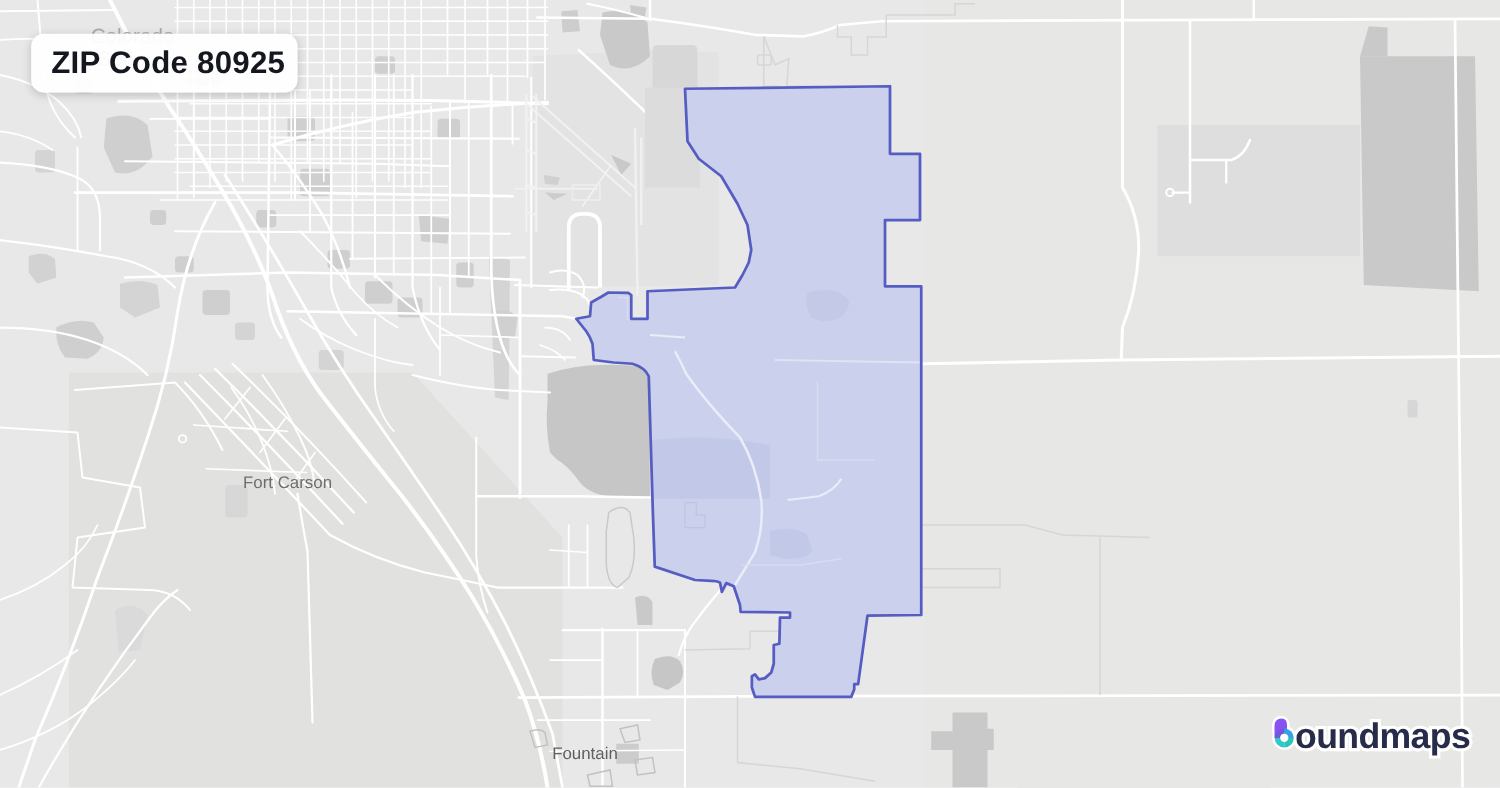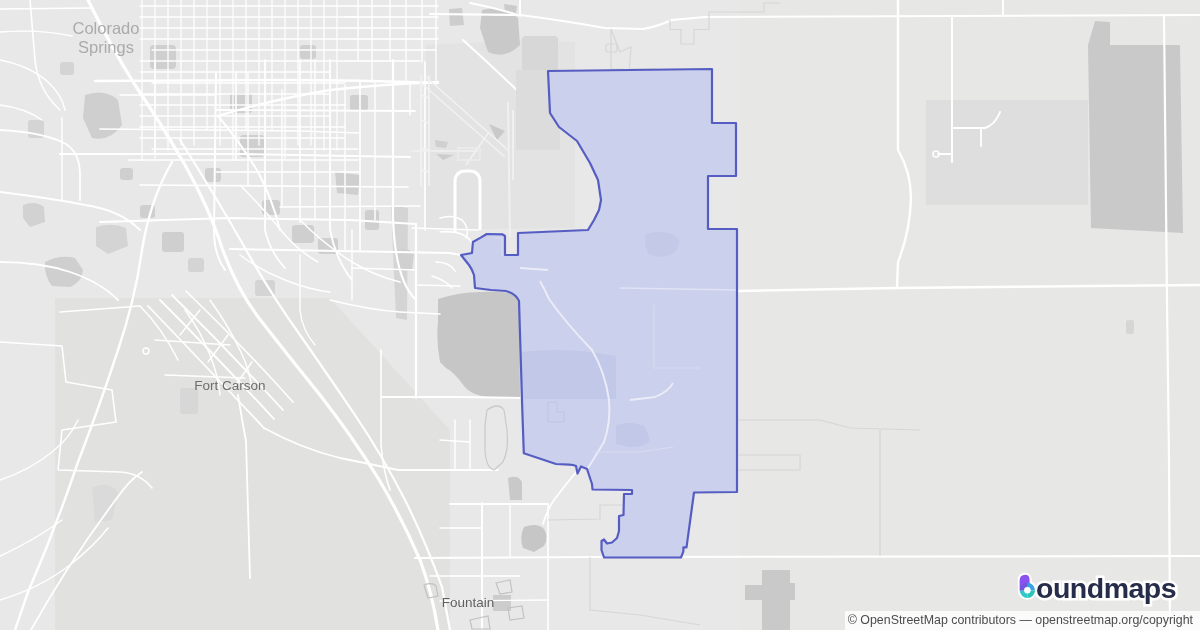--- a/index.html
+++ b/index.html
@@ -423,15 +423,17 @@
     <path d="M1035,590.4 A7.6,7.6 0 0 1 1027.4,598 L1027.4,590.4 Z" fill="#2cc4b8"></path>
 
     <path d="M1027.4,598 A7.6,7.6 0 0 1 1019.8,590.4 L1027.4,590.4 Z" fill="#2fc9c9"></path>
 
     <path d="M1019.8,590.4 A7.6,7.6 0 0 1 1027.4,582.8 L1027.4,590.4 Z" fill="#7058d8"></path>
 
     <circle cx="1027.4" cy="590.2" r="3.3" fill="#ffffff"></circle>
   </g>
 </svg>
 
-
-<div id="attrib">© OpenStreetMap contributors — openstreetmap.org/copyright</div>
+<div id="pill">
+      <span>ZIP Code 80925</span>
+    </div>
+
 </div>
 
 </body></html>

